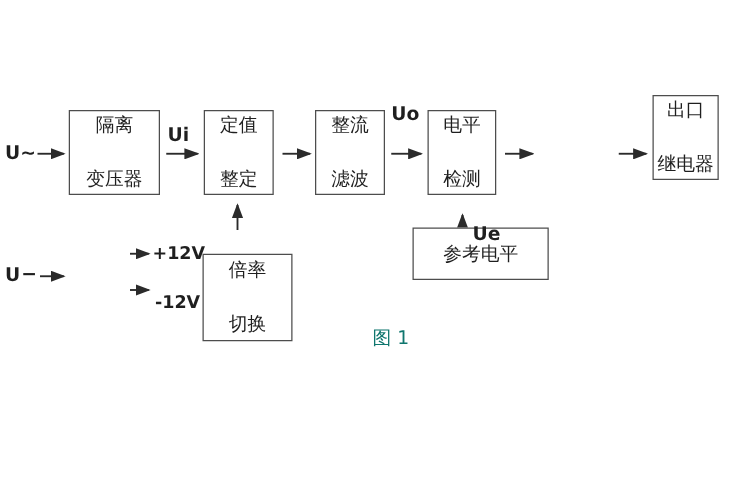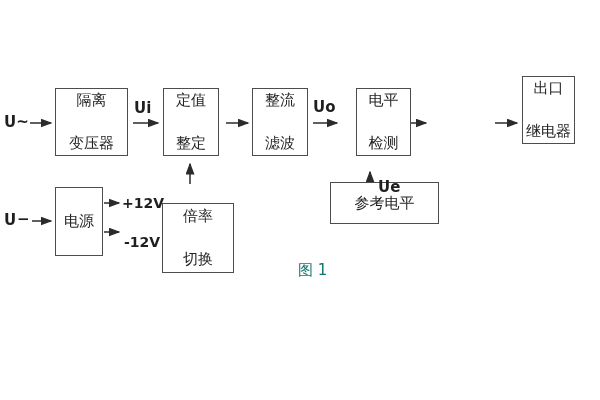--- a/index.html
+++ b/index.html
@@ -83,44 +83,41 @@
     <span>变压器</span>
   </div>
   <div class="box" style="left:252px;top:88px;width:56px;height:68px">
     <span>整流</span>
     <span>滤波</span>
   </div>
   <div class="box" style="left:163px;top:88px;width:56px;height:68px">
     <span>定值</span>
     <span>整定</span>
   </div>
-  <div class="box" style="left:356px;top:88px;width:55px;height:68px">
+  <div class="box" style="left:342px;top:88px;width:55px;height:68px">
     <span>电平</span>
     <span>检测</span>
   </div>
   <div class="box" style="left:522px;top:76px;width:53px;height:68px">
     <span>出口</span>
     <span>继电器</span>
   </div>
 
-  <div class="box" style="left:55px;top:187px;width:48px;height:69px">
-    <span>电源</span>
-  </div>
   <div class="box" style="left:162px;top:203px;width:72px;height:70px">
     <span>倍率</span>
     <span>切换</span>
   </div>
   <div class="box" style="left:330px;top:182px;width:109px;height:42px">
     <span>参考电平</span>
   </div>
 
   <span class="lbl" style="left:4px;top:115px">U~</span>
   <span class="lbl" style="left:4px;top:213px">U</span>
   <span class="lbl" style="left:17px;top:212px">−</span>
   <span class="lbl" style="left:134px;top:101px">Ui</span>
-  <span class="lbl" style="left:313px;top:100px">Uo</span>
+  <span class="lbl" style="left:313px;top:84px">Uo</span>
   <span class="lbl" style="left:378px;top:180px">Ue</span>
   <span class="lbl rail" style="left:122px;top:196px">+12V</span>
   <span class="lbl rail" style="left:124px;top:235px">-12V</span>
 
   <span class="cap" style="left:298px;top:263px">图 1</span>
 
 </div>
 
 </body></html>

